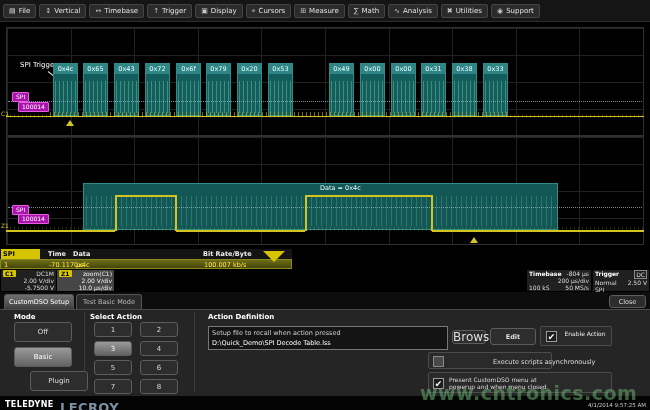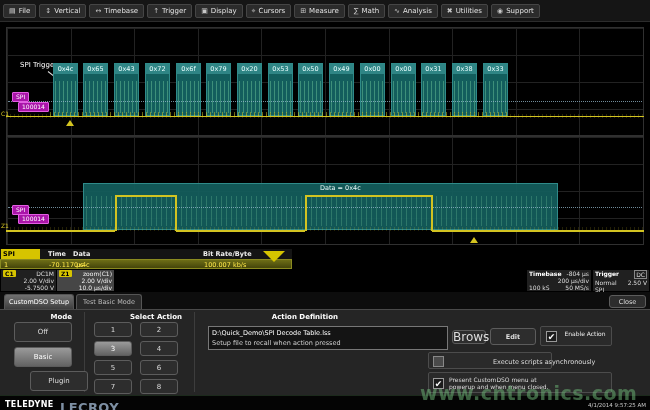--- a/index.html
+++ b/index.html
@@ -35,21 +35,21 @@
   .desc{position:absolute;top:270px;height:21px;background:#202020;font-size:6px;line-height:7px;color:#ddd;
         padding:0 2px;box-sizing:border-box;}
   .ytag{background:#d6c400;color:#000;font-weight:bold;padding:0 2px;border-radius:1px;}
   .dline{display:flex;justify-content:space-between;}
   
   .tab{position:absolute;top:294px;height:15px;border:1px solid #555;border-bottom:none;border-radius:3px 3px 0 0;
        font-size:6.5px;text-align:center;line-height:15px;box-sizing:border-box;}
   .btn{position:absolute;background:#2d2d2d;border:1px solid #5c5c5c;border-radius:3px;color:#ddd;
        text-align:center;box-sizing:border-box;}
   .btn.sel{background:linear-gradient(#9a9a9a,#636363);color:#fff;}
-  .hdr{position:absolute;top:313px;font-size:7px;font-weight:bold;color:#fff;text-align:right;}
+  .hdr{position:absolute;top:313px;font-size:7px;font-weight:bold;color:#fff;text-align:left;}
   .vsep{position:absolute;top:312px;height:80px;width:1px;background:#3d3d3d;}
   .cb{position:absolute;width:11px;height:11px;box-sizing:border-box;border:1px solid #999;background:#1c1c1c;
       color:#fff;font-size:9px;line-height:10px;text-align:center;}
   .cb.off{background:#4a4a4a;border-color:#888;}
   .cbrow{position:absolute;background:#2a2a2a;border:1px solid #4c4c4c;border-radius:2px;box-sizing:border-box;}
   #watermark{position:absolute;left:420px;top:382px;font-size:19px;font-weight:bold;letter-spacing:.5px;
              color:rgba(105,175,115,.55);z-index:60;}
 </style>
 </head>
 <body>
@@ -137,24 +137,20 @@
       <span class="ticks"></span>
     </div>
   <div class="dbox" style="left:237px;">
       <span class="lbl">0x20</span>
       <span class="ticks"></span>
     </div>
   <div class="dbox" style="left:268px;">
       <span class="lbl">0x53</span>
       <span class="ticks"></span>
     </div>
-  <div class="dbox" style="left:298px;">
-      <span class="lbl">0x50</span>
-      <span class="ticks"></span>
-    </div>
   <div class="dbox" style="left:329px;">
       <span class="lbl">0x49</span>
       <span class="ticks"></span>
     </div>
   <div class="dbox" style="left:360px;">
       <span class="lbl">0x00</span>
       <span class="ticks"></span>
     </div>
   <div class="dbox" style="left:391px;">
       <span class="lbl">0x00</span>
@@ -279,22 +275,22 @@
   <div class="btn" style="left:94px;top:322px;width:38px;height:15px;font-size:7px;line-height:14px;">1</div>
   <div class="btn" style="left:140px;top:322px;width:38px;height:15px;font-size:7px;line-height:14px;">2</div>
   <div class="btn sel" style="left:94px;top:341px;width:38px;height:15px;font-size:7px;line-height:14px;">3</div>
   <div class="btn" style="left:140px;top:341px;width:38px;height:15px;font-size:7px;line-height:14px;">4</div>
   <div class="btn" style="left:94px;top:360px;width:38px;height:15px;font-size:7px;line-height:14px;">5</div>
   <div class="btn" style="left:140px;top:360px;width:38px;height:15px;font-size:7px;line-height:14px;">6</div>
   <div class="btn" style="left:94px;top:379px;width:38px;height:15px;font-size:7px;line-height:14px;">7</div>
   <div class="btn" style="left:140px;top:379px;width:38px;height:15px;font-size:7px;line-height:14px;">8</div>
 
   <div class="abs" style="left:208px;top:326px;width:240px;height:24px;background:#141414;border:1px solid #777;box-sizing:border-box;padding:1px 3px;font-size:6.5px;line-height:10px;">
+    <div style="color:#cfcfcf;">Setup file to recall when action pressed</div>
     <div style="color:#fff;">D:\Quick_Demo\SPI Decode Table.lss</div>
-    <div style="color:#cfcfcf;">Setup file to recall when action pressed</div>
   </div>
   <div class="btn" style="left:452px;top:330px;width:34px;height:14px;font-size:12px;line-height:13px;">Browse</div>
   <div class="btn" style="left:490px;top:328px;width:46px;height:17px;font-size:6.5px;line-height:16px;font-weight:bold;">Edit</div>
 
   <div class="cbrow" style="left:540px;top:326px;width:72px;height:20px;">
     <span class="cb" style="left:5px;top:4px;">✔</span>
     <span class="abs" style="left:20px;top:3px;width:48px;font-size:6px;line-height:7px;color:#eee;text-align:center;">Enable Action</span>
   </div>
 
   <div class="cbrow" style="left:428px;top:352px;width:124px;height:17px;">

